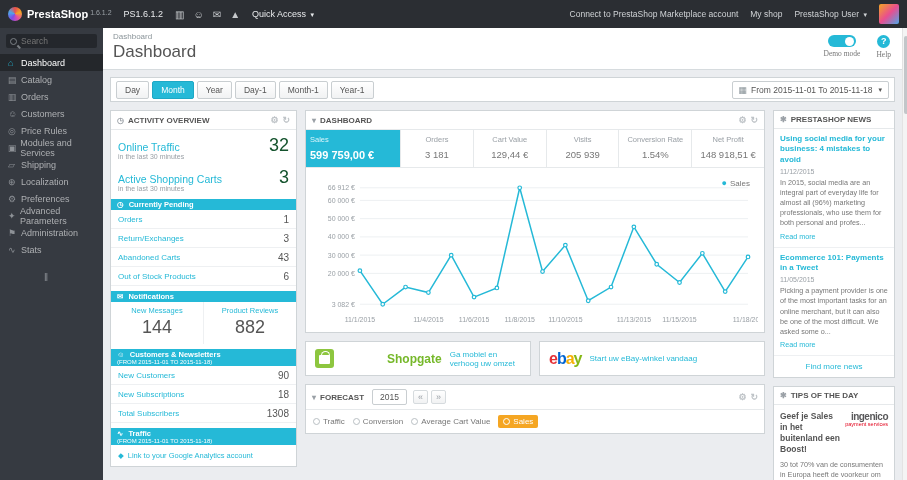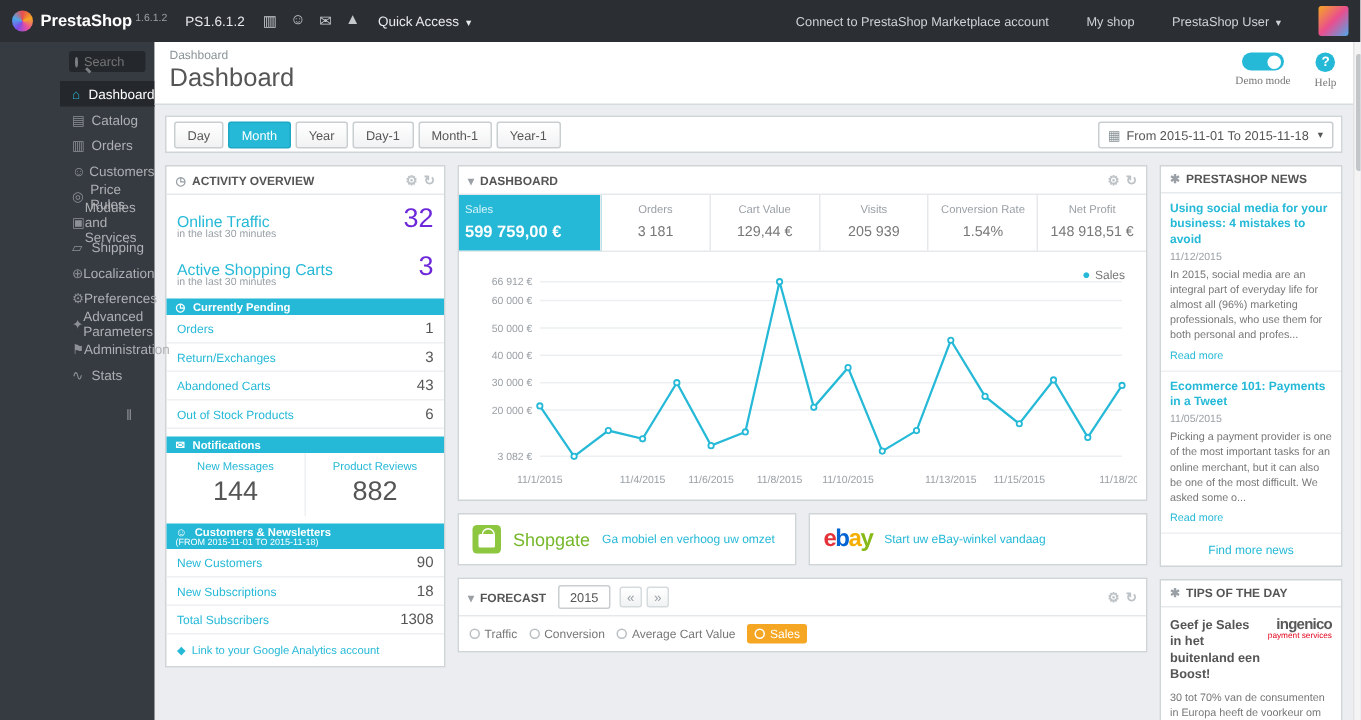--- a/index.html
+++ b/index.html
@@ -10,28 +10,28 @@
   
   .topbar { height:28px; background:#2b2e33; display:flex; align-items:center;
     padding:0 8px; color:#fff; position:relative; z-index:5; }
   .logo-circle { width:14px; height:14px; border-radius:50%;
     background:conic-gradient(#e94e4e,#f5a623,#e94ea0,#7b4ee9,#4ea7e9,#e94e4e); margin-right:5px; }
   .brand { font-size:11px; font-weight:bold; }
   .brand-ver { font-size:7px; color:#9aa0a6; margin:-4px 0 0 2px; }
   .shop-name { font-size:9px; margin-left:12px; color:#e8eaec;text-align:right; }
   .topbar-icons { display:flex; gap:9px; margin-left:12px; color:#c6c9cc; font-size:10px; }
   .quick-access { margin-left:12px; font-size:9px; color:#e8eaec; cursor:pointer; }
-  .topbar-right { margin-left:auto; display:flex; align-items:center; gap:25px; font-size:8.5px; color:#d0d3d6; }
+  .topbar-right { margin-left:auto; display:flex; align-items:center; gap:12px; font-size:8.5px; color:#d0d3d6; }
   .topbar-right .lnk { cursor:pointer; }
   .avatar { width:20px; height:20px; border-radius:2px;
     background:linear-gradient(135deg,#f5a623 0%,#e94e8f 50%,#4ea7e9 100%); }
   .caret { font-size:7px; margin-left:2px; }
 
   
-  .sidebar { position:absolute; top:28px; left:0; bottom:0; width:103px; background:#363a41;padding-left:40px; }
+  .sidebar { position:absolute; top:28px; left:0; bottom:0; width:103px; background:#363a41; }
   .search-wrap { margin:6px; background:#24272c; border-radius:2px; display:flex; align-items:center; padding:2px 4px; }
   .mag { width:7px; height:7px; border:1.5px solid #7b8085; border-radius:50%; position:relative; margin-right:4px; }
   .mag::after { content:""; position:absolute; width:4px; height:1.5px; background:#7b8085;
     transform:rotate(45deg); left:6px; top:7px; }
   .search-input { background:transparent; border:none; outline:none; color:#aeb0b3; font-size:8.5px; width:70px; }
   .menu-item { display:flex; align-items:center; height:17px; padding-left:8px;
     color:#aeb0b3; font-size:9px; cursor:pointer; }
   .menu-item .mi-icon { width:13px; font-size:9px; color:#8d9196; }
   .menu-item.active { background:#24272b; color:#fff; }
   .menu-item.active .mi-icon { color:#25b9d7; }
@@ -70,21 +70,21 @@
   .panel-header .ph-tools { margin-left:auto; color:#bdc2c6; font-size:9px; display:flex; gap:4px; }
   .panel-header .ph-tools span { cursor:pointer; }
 
   .col-left { width:187px; flex:none; }
   .col-mid { flex:1; min-width:0; }
   .col-right { width:122px; flex:none; }
 
   
   .stat-line { display:flex; justify-content:space-between; align-items:baseline; padding:5px 7px 0; }
   .stat-line .sl-label { color:#25b9d7; font-size:10.5px; }
-  .stat-line .sl-value { color:#6d28d9; font-size:18px; font-weight:300; }
+  .stat-line .sl-value { color:#14532d; font-size:18px; font-weight:300; }
   .stat-sub { font-size:7px; color:#9aa0a6; padding:0 7px 2px; margin-top:-3px; }
   .section-bar { background:#25b9d7; color:#fff; font-size:7.5px; font-weight:bold;
     padding:1px 6px; margin-top:5px; }
   .section-bar .sb-icon { margin-right:3px; }
   .section-sub { font-size:6px; font-weight:normal; display:block; }
   .a-row { display:flex; justify-content:space-between; align-items:center;
     padding:3.5px 7px; border-bottom:1px solid #eef0f2; }
   .a-row .ar-label { color:#25b9d7; font-size:8px; cursor:pointer; }
   .a-row .ar-value { color:#555; font-size:10px; }
   .notif-grid { display:flex; }
@@ -111,21 +111,21 @@
 
   
   .ads-row { display:flex; gap:8px; margin-top:8px; }
   .ad-box { flex:1; background:#fff; border:1px solid #cfd4d7; height:35px; display:flex;
     align-items:center; padding:0 9px; gap:8px; }
   .bag { width:19px; height:19px; background:#8dc63f; border-radius:3px; position:relative; flex:none; }
   .bag::before { content:""; position:absolute; left:6px; top:2px; width:7px; height:7px;
     border:1.5px solid #fff; border-bottom:none; border-radius:5px 5px 0 0; }
   .bag::after { content:""; position:absolute; left:4px; top:6px; width:11px; height:9px;
     background:#fff; border-radius:1px; }
-  .shopgate-word { font-size:12px; font-weight:normal; color:#76b82a; }
+  .shopgate-word { font-size:12px; font-weight:bold; color:#76b82a;margin-left:45px; }
   .ad-link { color:#25b9d7; font-size:8px; cursor:pointer; }
   .ebay-word { font-size:16px; font-weight:bold; letter-spacing:-1px; }
 
   
   .forecast { margin-top:8px; }
   .year-box { border:1px solid #c9ced1; border-radius:2px; font-size:8.5px; color:#555;
     padding:2px 7px; margin-left:8px; cursor:pointer; background:#fff; font-weight:normal; }
   .nav-arrows { display:flex; gap:3px; margin-left:6px; color:#9aa0a6; font-size:9px; font-weight:normal; }
   .nav-arrows span { border:1px solid #d6dbde; border-radius:2px; padding:1px 4px; cursor:pointer; background:linear-gradient(#fff,#f1f2f3); }
   .fc-legend { display:flex; align-items:center; gap:8px; padding:5px 7px; font-size:8px; color:#777; }
@@ -347,20 +347,25 @@
           </div>
           <div class="a-row">
             <span class="ar-label">New Subscriptions</span>
             <span class="ar-value">18</span>
           </div>
           <div class="a-row">
             <span class="ar-label">Total Subscribers</span>
             <span class="ar-value">1308</span>
           </div>
 
+          <div class="section-bar">
+            <span class="sb-icon">∿</span>
+            <span>Traffic</span>
+            <span class="section-sub">(FROM 2015-11-01 TO 2015-11-18)</span>
+          </div>
           <div class="ga-link">
             <span>◆</span>
             <span>Link to your Google Analytics account</span>
           </div>
         </div>
 
         <div class="col-mid">
           <div class="panel">
             <div class="panel-header">
               <span class="ph-icon">▾</span>

